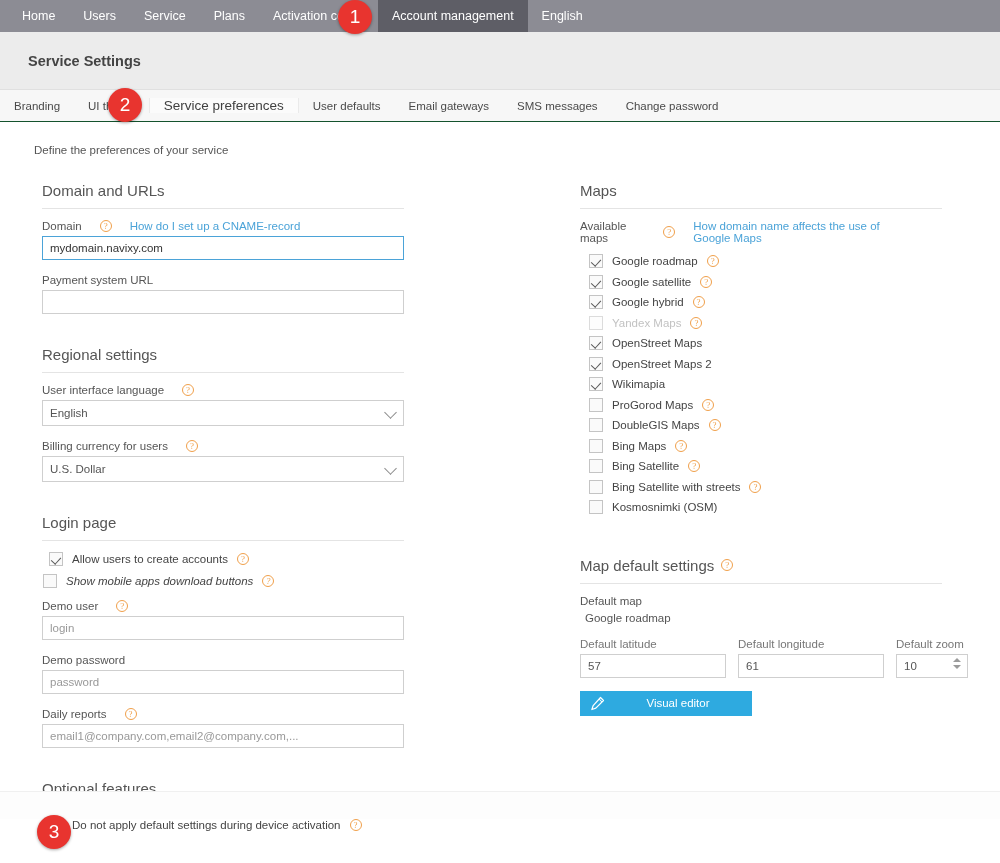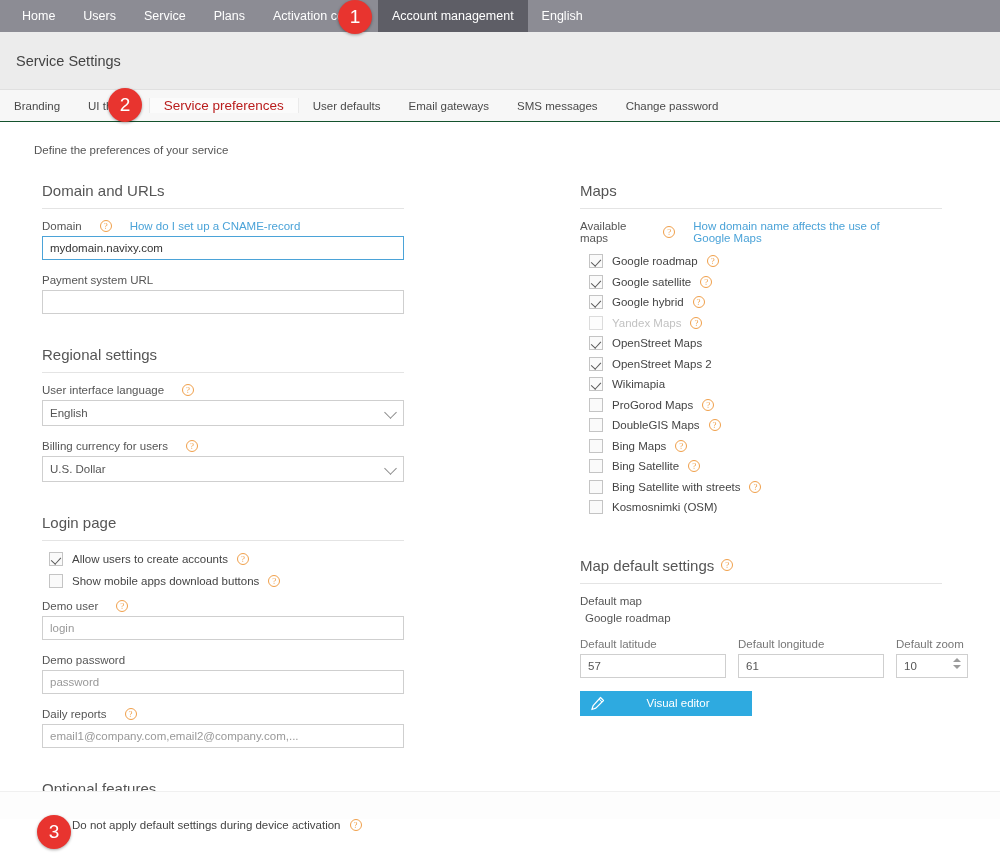--- a/index.html
+++ b/index.html
@@ -35,21 +35,21 @@
 
   
   .page-head {
     height:58px;
     background:#ececec;
     display:flex; align-items:center;
     padding-left:12px;
     border-bottom:1px solid #e0e0e0;
   }
   .page-head h1 {
-    margin:4px; font-weight:normal;
+    margin:16px; font-weight:bold;
     font-size:14.5px; color:#444;
   }
 
   
   .tabbar {
     height:32px;
     background:#f7f7f7;
     border-bottom:1px solid #14532d;
     display:flex; align-items:center;
     position:relative;
@@ -58,21 +58,21 @@
     display:flex; align-items:center;
     padding:0 14px;
     font-size:11.5px;
     color:#4a4a4a;
     cursor:pointer;
     white-space:nowrap;
   }
   .tab.active {
     background:#fbfbfb;
     font-size:13.5px;
-    color:#b91c1c;
+    color:#404040;
     border-left:1px solid #eaeaea;
     border-right:1px solid #eaeaea;
   }
 
   
   .content {
     position:relative;
     height:697px;
     background:#ffffff;
     padding:0;
@@ -348,21 +348,21 @@
       
       <h2 class="section">Login page</h2>
       <hr class="rule">
 
       <div class="cbrow" style="margin-left:7px;">
         <span class="cb checked"></span>
         <span>Allow users to create accounts</span>
         <span class="help">?</span>
       </div>
 
-      <div class="cbrow" style="margin-left:7px;margin-bottom:12px;">
+      <div class="cbrow" style="margin-left:1px;margin-bottom:12px;font-style:italic;">
         <span class="cb"></span>
         <span>Show mobile apps download buttons</span>
         <span class="help">?</span>
       </div>
 
       <div class="field-label">
         <span>Demo user</span>
         <span class="help">?</span>
       </div>
       <input class="txt" type="text" placeholder="login" style="">

